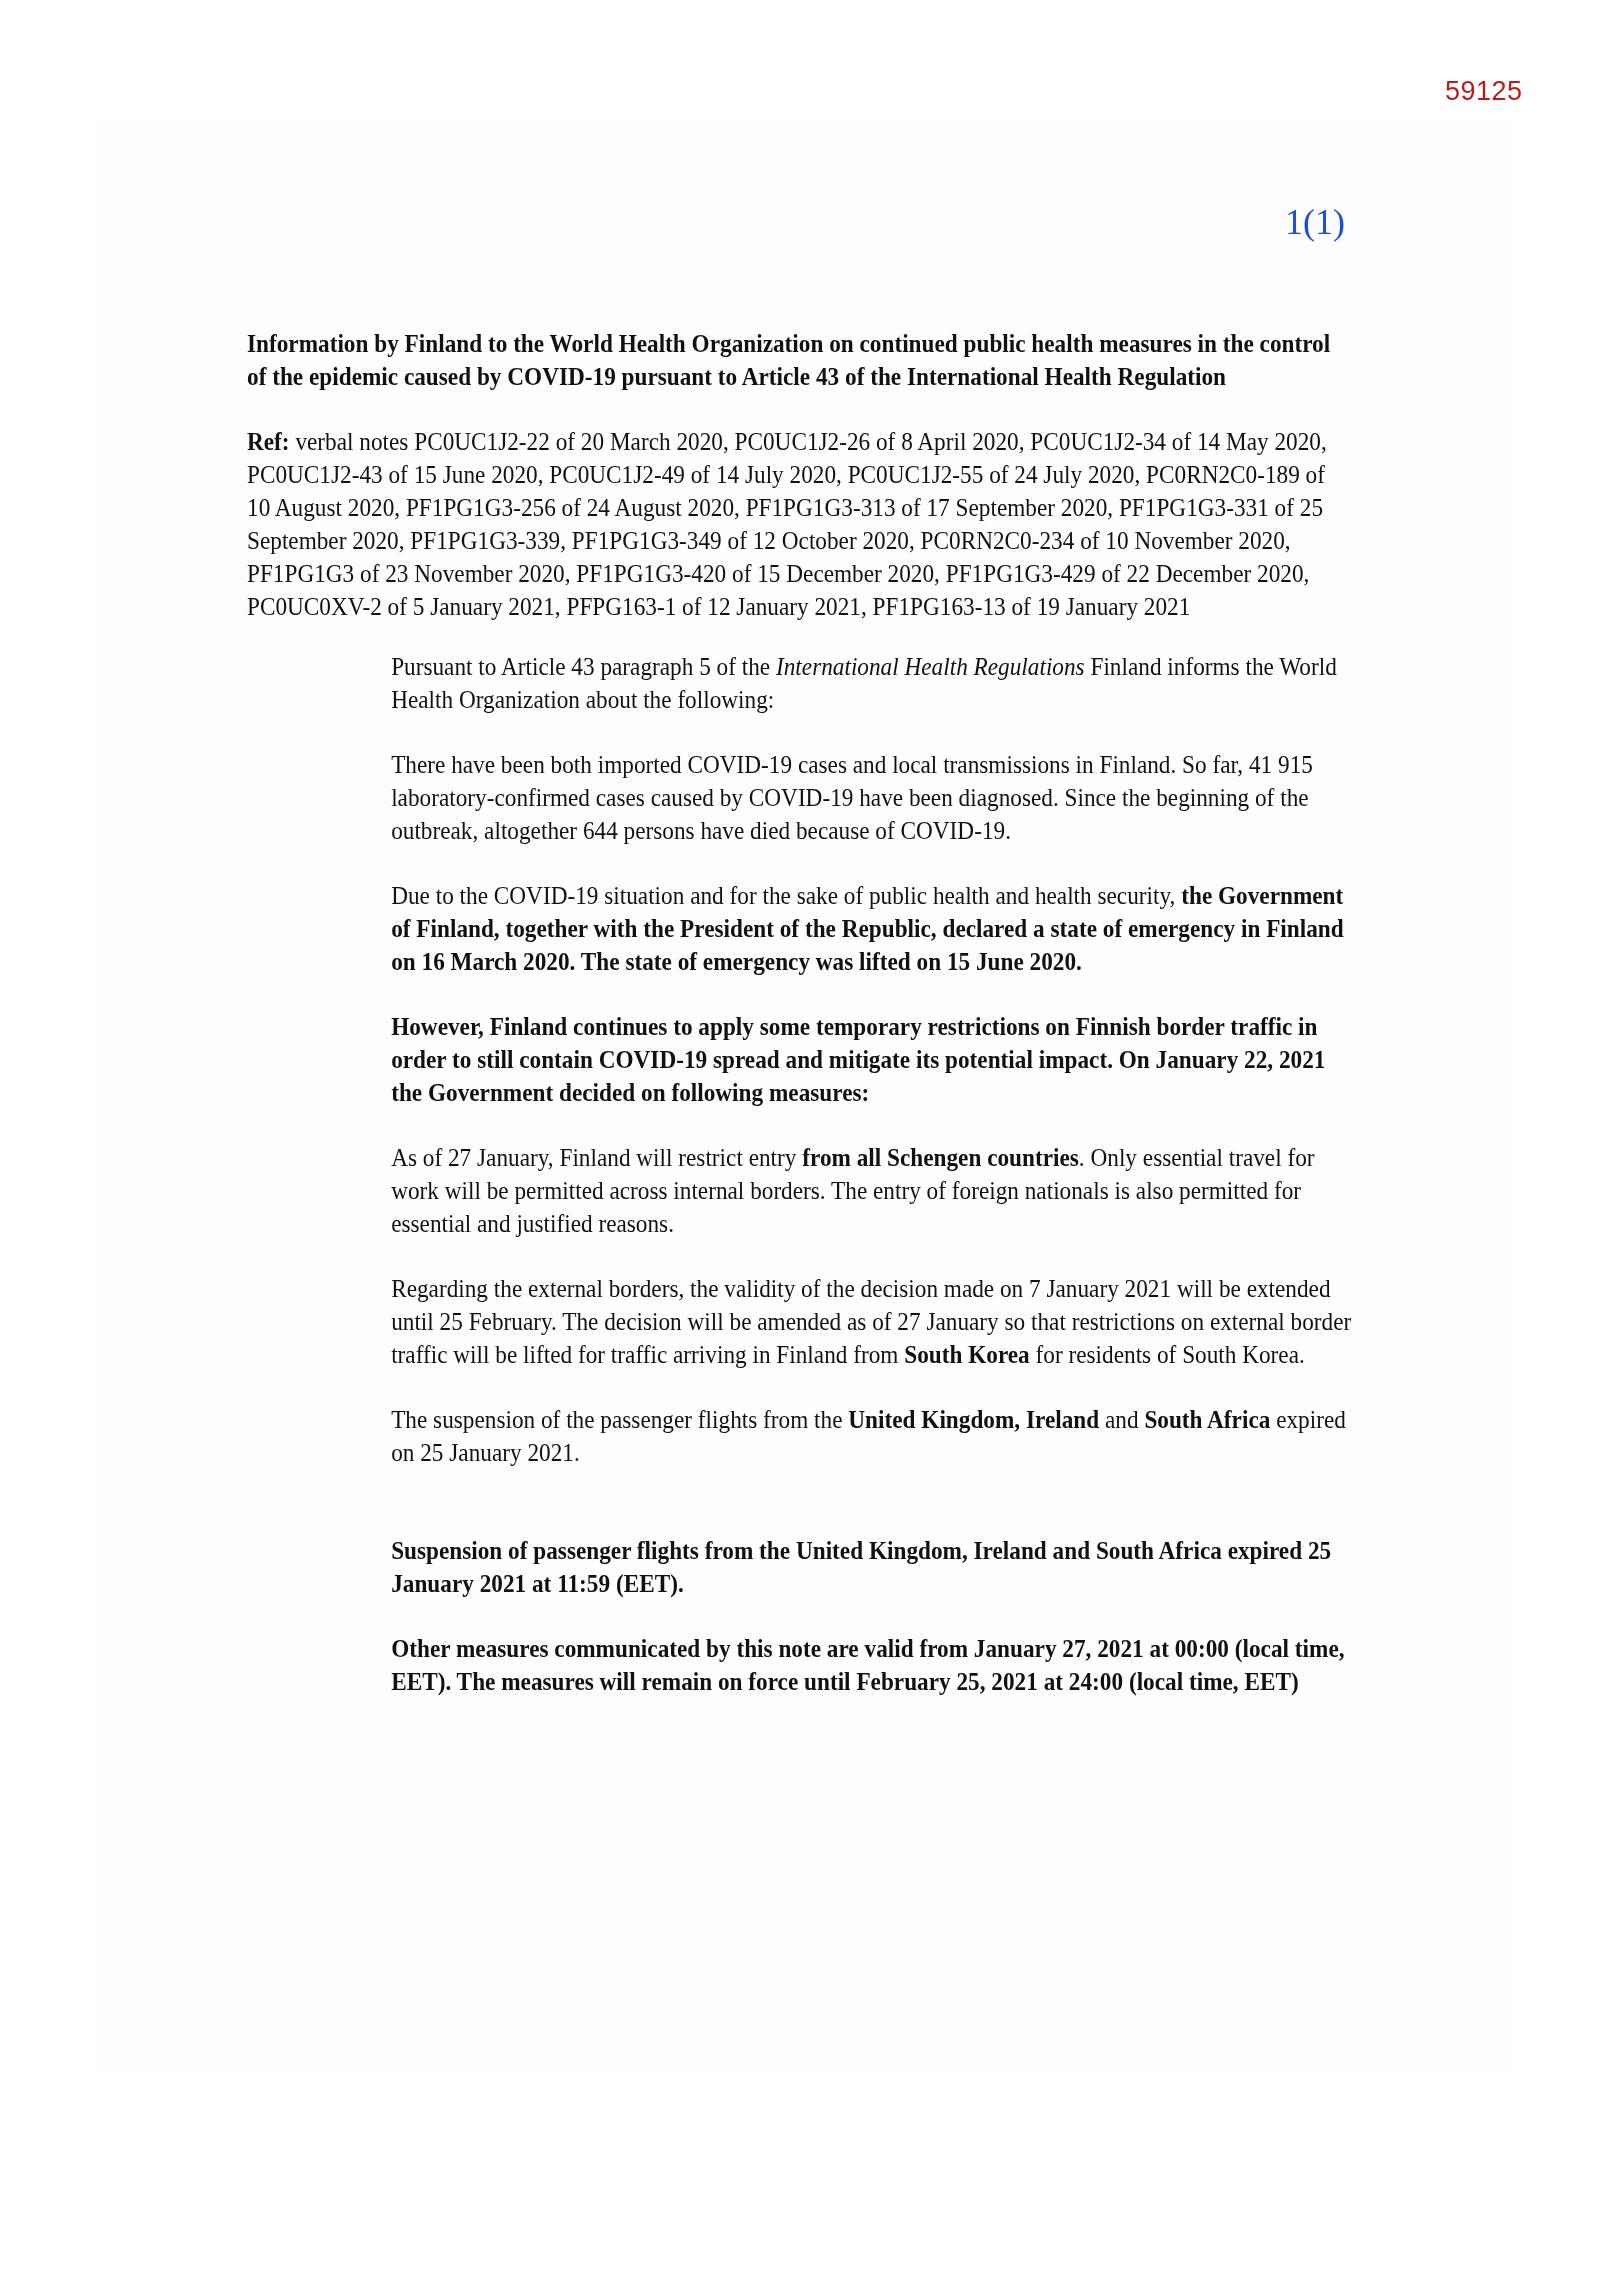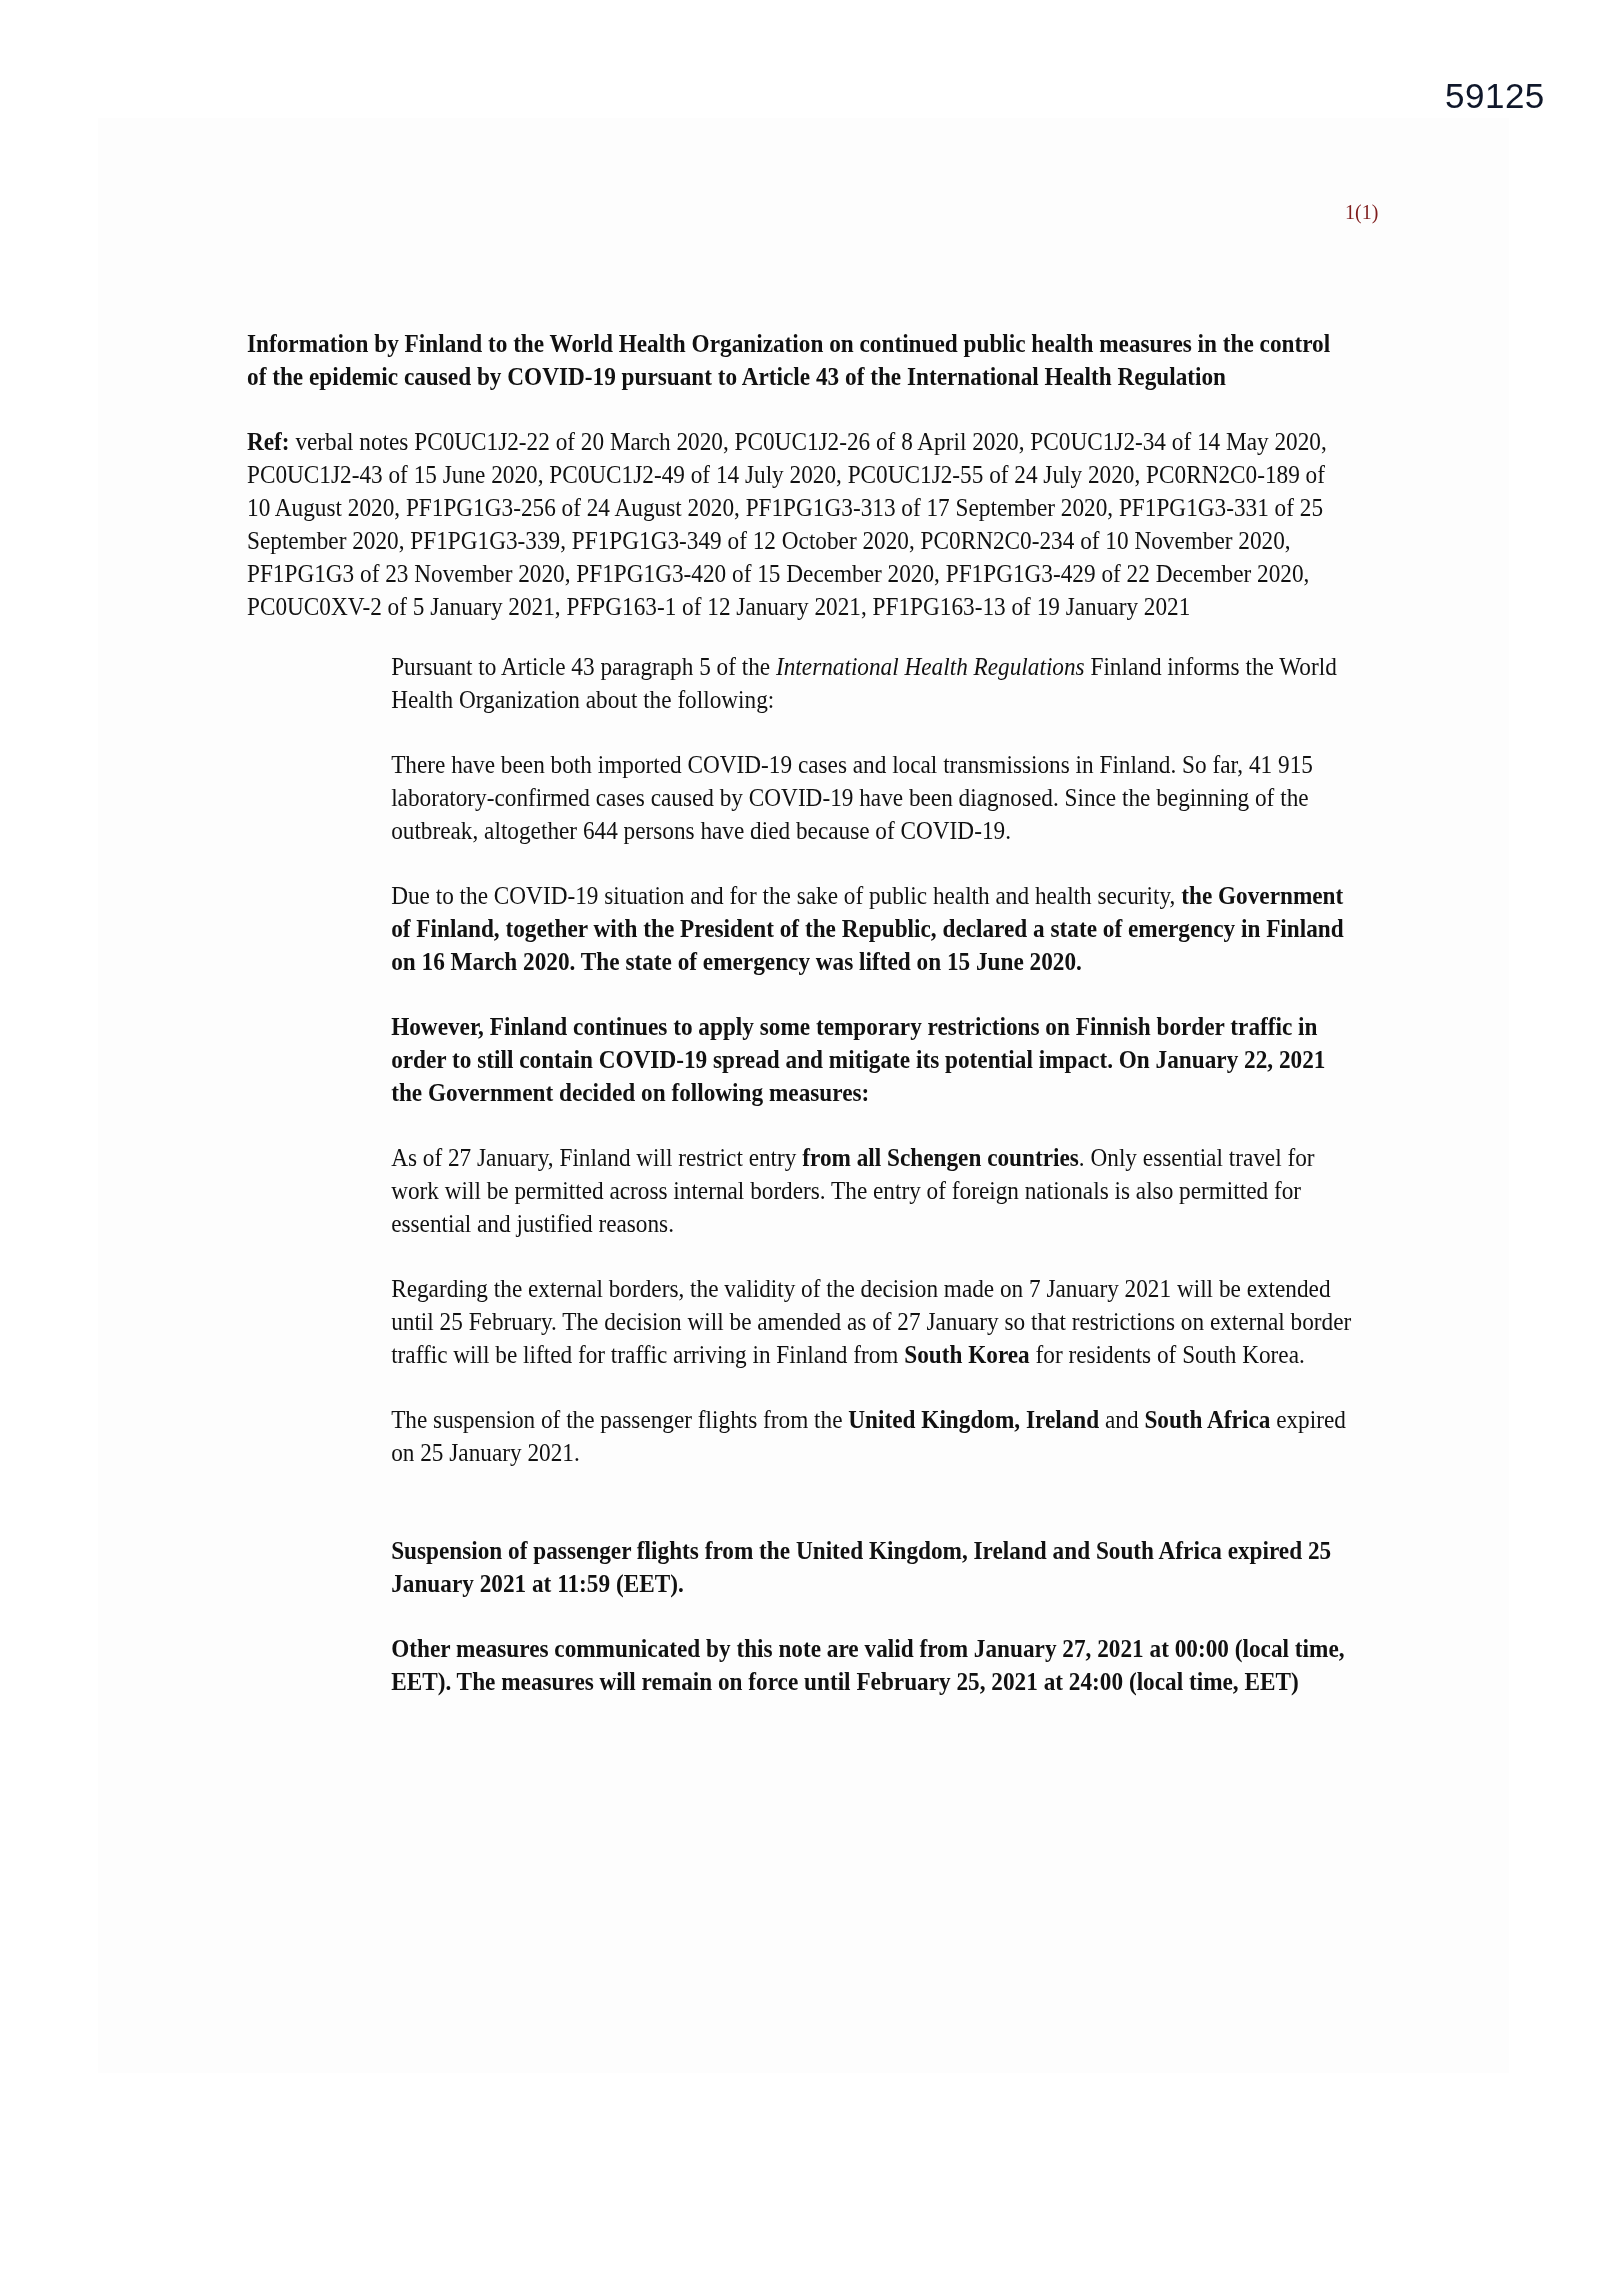--- a/index.html
+++ b/index.html
@@ -21,30 +21,30 @@
       top: 118px;
       width: 1411px;
       height: 1955px;
       background: #fdfdfd;
     }
     .doc-number {
       position: absolute;
       top: 76px;
       left: 1445px;
       font-family: "Liberation Sans", "DejaVu Sans", sans-serif;
-      font-size: 35px;
+      font-size: 27px;
       letter-spacing: 0.5px;
-      color: #0f172a;
+      color: #b91c1c;
     }
     .page-indicator {
       position: absolute;
       top: 201px;
-      left: 1345px;
-      font-size: 20px;
-      color: #7f1d1d;
+      left: 1285px;
+      font-size: 36px;
+      color: #1d4ed8;
     }
     .content {
       position: absolute;
       left: 247px;
       top: 327px;
       width: 1147px;
       font-size: 25px;
       line-height: 33px;
       transform: scaleX(0.93);
       transform-origin: left top;

